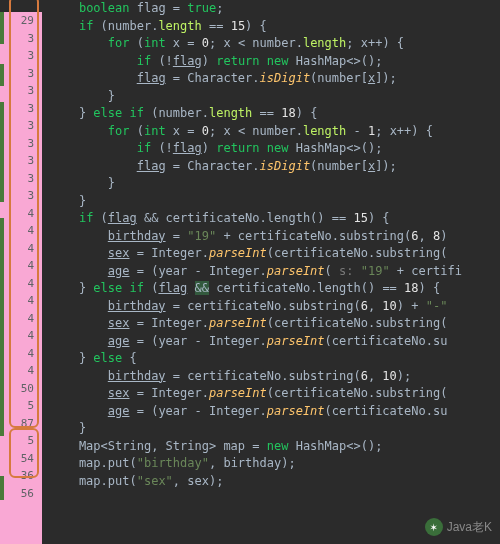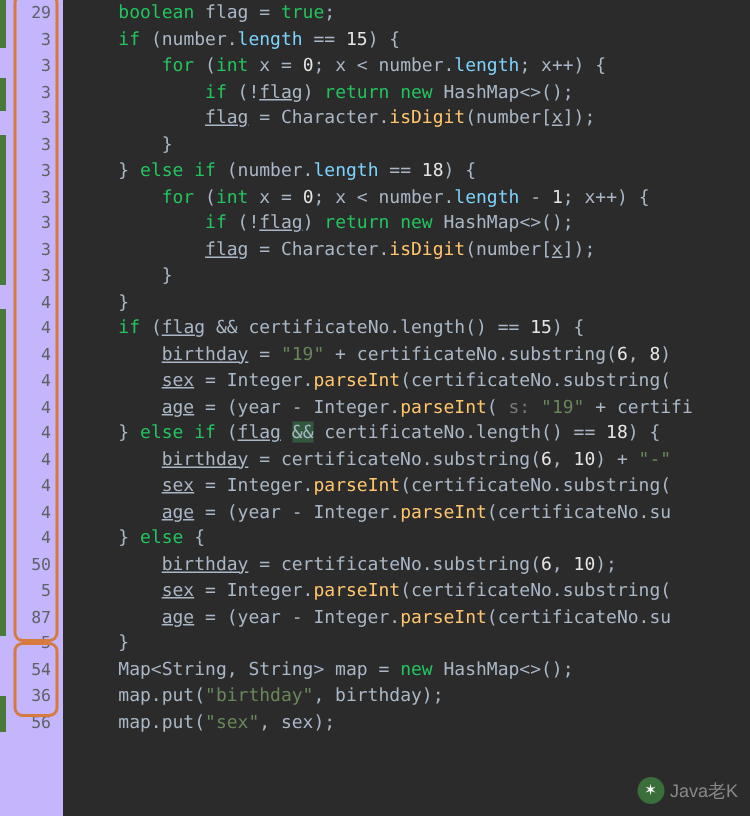--- a/index.html
+++ b/index.html
@@ -8,23 +8,24 @@
   background:#2b2b2b;
   font-family:'Consolas','Monaco',monospace;
   font-size:12px;
   color:#a9b7c6;
   overflow:hidden;
   position:relative;
 }
 .editor{display:flex;height:100%}
 .gutter{
   width:42px;
-  background:#c4b5fd;
+  background:#f9a8d4;
   flex-shrink:0;
   position:relative;
+  margin-top:12px;
 }
 .ln{
   height:17.5px;
   line-height:17.5px;
   color:#606366;
   font-size:11px;
   text-align:right;
   padding-right:8px;
 }
 .vcs{
@@ -40,22 +41,22 @@
 .code{
   flex:1;
   padding-left:8px;
   overflow:hidden;
   white-space:pre;
 }
 .row{height:17.5px;line-height:17.5px}
 .k{color:#22c55e}
 .s{color:#6a8759}
 .n{color:#e5e5e5}
-.m{color:#7dd3fc}
-.i{color:#ffc66d;}
+.m{color:#bef264}
+.i{color:#ffc66d;font-style:italic}
 .u{text-decoration:underline}
 .hint{color:#787878}
 .hl{background:#32593d}
 .annot-box{
   position:absolute;
   border:2px solid #d67a3e;
   border-radius:6px;
   pointer-events:none;
 }
 .watermark{

